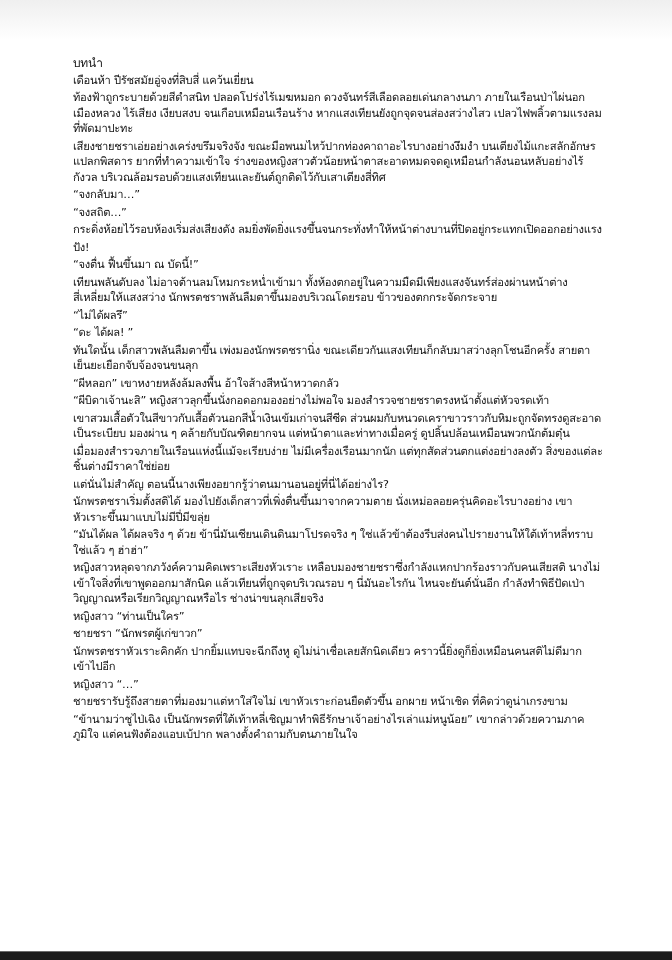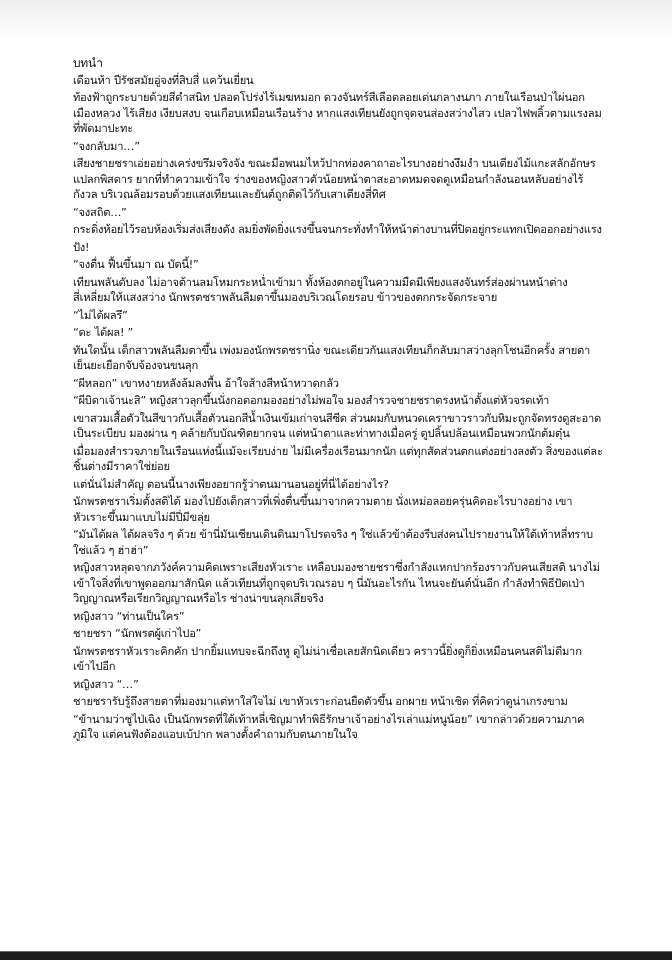--- a/index.html
+++ b/index.html
@@ -27,39 +27,39 @@
 </style>
 </head>
 <body>
 
 <div class="top-shade"></div>
 
 <div class="doc">
   <p class="title">บทนำ</p>
   <p>เดือนห้า ปีรัชสมัยอู่จงที่สิบสี่ แคว้นเยี่ยน</p>
   <p>ท้องฟ้าถูกระบายด้วยสีดำสนิท ปลอดโปร่งไร้เมฆหมอก ดวงจันทร์สีเลือดลอยเด่นกลางนภา ภายในเรือนป่าไผ่นอกเมืองหลวง ไร้เสียง เงียบสงบ จนเกือบเหมือนเรือนร้าง หากแสงเทียนยังถูกจุดจนส่องสว่างไสว เปลวไฟพลิ้วตามแรงลมที่พัดมาปะทะ</p>
+  <p>เสียงชายชราเอ่ยอย่างเคร่งขรึมจริงจัง ขณะมือพนมไหว้ปากท่องคาถาอะไรบางอย่างงึมงำ บนเตียงไม้แกะสลักอักษรแปลกพิสดาร ยากที่ทำความเข้าใจ ร่างของหญิงสาวตัวน้อยหน้าตาสะอาดหมดจดดูเหมือนกำลังนอนหลับอย่างไร้กังวล บริเวณล้อมรอบด้วยแสงเทียนและยันต์ถูกติดไว้กับเสาเตียงสี่ทิศ</p>
   <p>“จงกลับมา…”</p>
-  <p>เสียงชายชราเอ่ยอย่างเคร่งขรึมจริงจัง ขณะมือพนมไหว้ปากท่องคาถาอะไรบางอย่างงึมงำ บนเตียงไม้แกะสลักอักษรแปลกพิสดาร ยากที่ทำความเข้าใจ ร่างของหญิงสาวตัวน้อยหน้าตาสะอาดหมดจดดูเหมือนกำลังนอนหลับอย่างไร้กังวล บริเวณล้อมรอบด้วยแสงเทียนและยันต์ถูกติดไว้กับเสาเตียงสี่ทิศ</p>
   <p>“จงสถิต…”</p>
   <p>กระดิ่งห้อยไว้รอบห้องเริ่มส่งเสียงดัง ลมยิ่งพัดยิ่งแรงขึ้นจนกระทั่งทำให้หน้าต่างบานที่ปิดอยู่กระแทกเปิดออกอย่างแรง</p>
   <p>ปัง!</p>
   <p>“จงตื่น ฟื้นขึ้นมา ณ บัดนี้!”</p>
   <p>เทียนพลันดับลง ไม่อาจต้านลมโหมกระหน่ำเข้ามา ทั้งห้องตกอยู่ในความมืดมีเพียงแสงจันทร์ส่องผ่านหน้าต่างสี่เหลี่ยมให้แสงสว่าง นักพรตชราพลันลืมตาขึ้นมองบริเวณโดยรอบ ข้าวของตกกระจัดกระจาย</p>
   <p>“ไม่ได้ผลรึ”</p>
   <p>“ดะ ได้ผล! ”</p>
   <p>ทันใดนั้น เด็กสาวพลันลืมตาขึ้น เพ่งมองนักพรตชรานิ่ง ขณะเดียวกันแสงเทียนก็กลับมาสว่างลุกโชนอีกครั้ง สายตาเย็นยะเยือกจับจ้องจนขนลุก</p>
   <p>“ผีหลอก” เขาหงายหลังล้มลงพื้น อ้าใจส้างสีหน้าหวาดกลัว</p>
   <p>“ผีบิดาเจ้านะสิ” หญิงสาวลุกขึ้นนั่งกอดอกมองอย่างไม่พอใจ มองสำรวจชายชราตรงหน้าตั้งแต่หัวจรดเท้า</p>
   <p>เขาสวมเสื้อตัวในสีขาวกับเสื้อตัวนอกสีน้ำเงินเข้มเก่าจนสีซีด ส่วนผมกับหนวดเคราขาวราวกับหิมะถูกจัดทรงดูสะอาดเป็นระเบียบ มองผ่าน ๆ คล้ายกับบัณฑิตยากจน แต่หน้าตาและท่าทางเมื่อครู่ ดูปลิ้นปล้อนเหมือนพวกนักต้มตุ๋น</p>
   <p> เมื่อมองสำรวจภายในเรือนแห่งนี้แม้จะเรียบง่าย ไม่มีเครื่องเรือนมากนัก แต่ทุกสัดส่วนตกแต่งอย่างลงตัว สิ่งของแต่ละชิ้นต่างมีราคาใช่ย่อย</p>
   <p>แต่นั่นไม่สำคัญ ตอนนี้นางเพียงอยากรู้ว่าตนมานอนอยู่ที่นี่ได้อย่างไร?</p>
   <p>นักพรตชราเริ่มตั้งสติได้ มองไปยังเด็กสาวที่เพิ่งตื่นขึ้นมาจากความตาย นั่งเหม่อลอยครุ่นคิดอะไรบางอย่าง เขาหัวเราะขึ้นมาแบบไม่มีปี่มีขลุ่ย</p>
   <p>“มันได้ผล ได้ผลจริง ๆ ด้วย ข้านี่มันเซียนเดินดินมาโปรดจริง ๆ ใช่แล้วข้าต้องรีบส่งคนไปรายงานให้ใต้เท้าหลี่ทราบ ใช่แล้ว ๆ ฮ่าฮ่า”</p>
   <p>หญิงสาวหลุดจากภวังค์ความคิดเพราะเสียงหัวเราะ เหลือบมองชายชราซึ่งกำลังแหกปากร้องราวกับคนเสียสติ นางไม่เข้าใจสิ่งที่เขาพูดออกมาสักนิด แล้วเทียนที่ถูกจุดบริเวณรอบ ๆ นี่มันอะไรกัน ไหนจะยันต์นั่นอีก กำลังทำพิธีปัดเป่าวิญญาณหรือเรียกวิญญาณหรือไร ช่างน่าขนลุกเสียจริง</p>
   <p>หญิงสาว “ท่านเป็นใคร”</p>
-  <p>ชายชรา “นักพรตผู้เก่าไปอ”</p>
+  <p>ชายชรา “นักพรตผู้เก่ขาวก”</p>
   <p>นักพรตชราหัวเราะคิกคัก ปากยิ้มแทบจะฉีกถึงหู ดูไม่น่าเชื่อเลยสักนิดเดียว คราวนี้ยิ่งดูก็ยิ่งเหมือนคนสติไม่ดีมากเข้าไปอีก</p>
   <p>หญิงสาว “…”</p>
   <p>ชายชรารับรู้ถึงสายตาที่มองมาแต่หาใส่ใจไม่ เขาหัวเราะก่อนยืดตัวขึ้น อกผาย หน้าเชิด ที่คิดว่าดูน่าเกรงขาม</p>
   <p>“ข้านามว่าชูไป่เฉิง เป็นนักพรตที่ใต้เท้าหลี่เชิญมาทำพิธีรักษาเจ้าอย่างไรเล่าแม่หนูน้อย” เขากล่าวด้วยความภาคภูมิใจ แต่คนฟังต้องแอบเบ้ปาก พลางตั้งคำถามกับตนภายในใจ</p>
 </div>
 
 <div class="bottom-bar"></div>
 
 </body></html>

